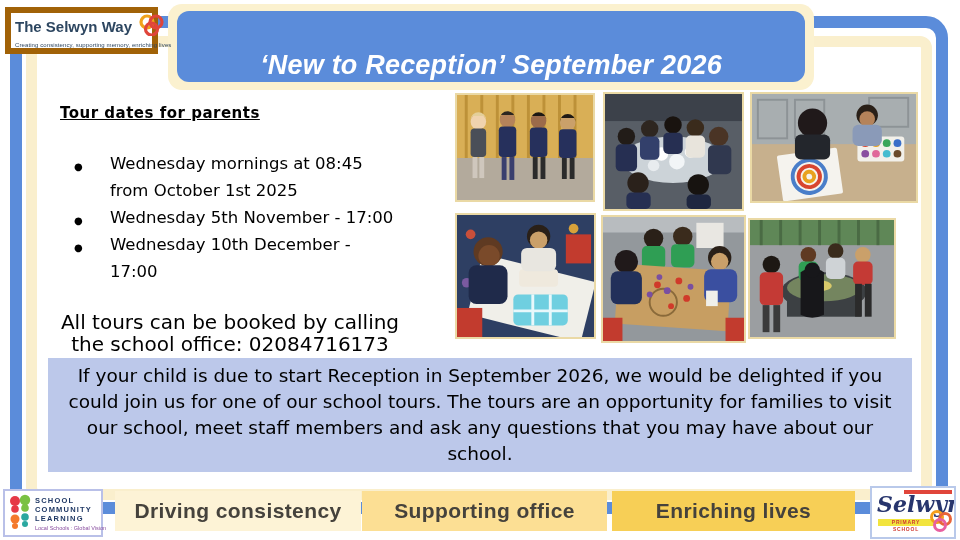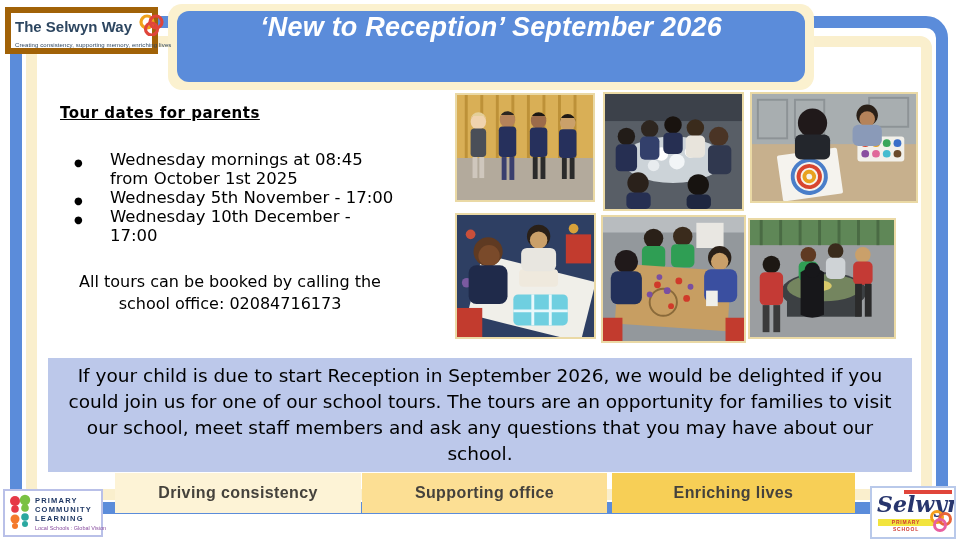--- a/index.html
+++ b/index.html
@@ -17,21 +17,21 @@
     box-sizing:border-box;border:11px solid #faefcd;border-radius:12px;z-index:0;
   }
   
   .banner-plate{
     position:absolute;left:168px;top:4px;width:646px;height:86px;
     background:#fbf1cf;border-radius:14px;z-index:1;
   }
   .title-banner{
     position:absolute;left:177px;top:11px;width:628px;height:71px;
     background:#5b8cda;border-radius:12px;z-index:2;
-    display:flex;flex-direction:column;justify-content:space-between;align-items:center;
+    display:flex;flex-direction:column;justify-content:flex-end;align-items:center;
     color:#ffffff;font-family:"Liberation Sans", sans-serif;
     font-weight:bold;font-style:italic;font-size:27px;line-height:33px;
     text-align:center;letter-spacing:0.2px;
   }
   .selwyn-way-logo{
     position:absolute;left:5px;top:7px;width:153px;height:47px;z-index:3;
     background:#ffffff;border:6px solid #a16207;box-sizing:border-box;
     display:flex;flex-direction:column;justify-content:center;padding:2px 4px;
   }
   .swl-row{display:flex;align-items:center;gap:4px;}
@@ -44,50 +44,50 @@
     font-family:"Liberation Sans", sans-serif;letter-spacing:0.1px;
   }
   
   .content-left{position:absolute;left:60px;top:100px;width:382px;z-index:2;}
   .tour-heading{
     font-weight:bold;font-size:15px;text-decoration:underline;
     letter-spacing:0.5px;margin:4px 0 0 0;
   }
   .tour-list{list-style:none;margin:28px 0 0 0;padding:0;width:340px;}
   .tour-list li{
-    position:relative;padding-left:50px;font-size:16.5px;line-height:19px;
+    position:relative;padding-left:50px;font-size:16.5px;line-height:27px;
     margin:0;
   }
   .tour-list li::before{
     content:"●";position:absolute;left:14px;top:3px;font-size:10px;
   }
   .booking-note{
-    margin-top:26px;width:340px;text-align:center;font-size:16px;line-height:22px;
+    margin-top:26px;width:340px;text-align:center;font-size:20px;line-height:22px;
   }
   
   .photo{position:absolute;z-index:2;box-sizing:border-box;border:2px solid #ead9a5;overflow:hidden;background:#888;}
   .photo svg{display:block;width:100%;height:100%;}
   #photo-1{left:455px;top:93px;width:140px;height:109px;}
   #photo-2{left:603px;top:92px;width:141px;height:119px;}
   #photo-3{left:750px;top:92px;width:168px;height:111px;}
   #photo-4{left:455px;top:213px;width:141px;height:126px;}
   #photo-5{left:601px;top:215px;width:145px;height:128px;}
   #photo-6{left:748px;top:218px;width:148px;height:121px;}
   
   .info-box{
     position:absolute;left:48px;top:358px;width:864px;height:114px;z-index:2;
     background:#bcc8ea;box-sizing:border-box;padding:6px 18px;
     display:flex;align-items:center;justify-content:center;
   }
   .info-text{font-size:18.5px;line-height:26px;text-align:center;}
   
   .footer-badge{
-    position:absolute;top:473px;height:40px;z-index:3;
+    position:absolute;top:491px;height:40px;z-index:3;
     display:flex;align-items:center;justify-content:center;
-    font-family:"Liberation Sans", sans-serif;font-weight:bold;font-size:16px;
+    font-family:"Liberation Sans", sans-serif;font-weight:bold;font-size:21px;
     color:#45423c;letter-spacing:0.4px;
   }
   #badge-1{left:115px;width:246px;background:#fdf3d6;}
   #badge-2{left:362px;width:245px;background:#fcdf94;}
   #badge-3{left:612px;width:243px;background:#f7cf56;}
   .newham-logo{
     position:absolute;left:3px;top:489px;width:100px;height:48px;z-index:4;
     background:#ffffff;border:2px solid #b9c0e8;box-sizing:border-box;
     display:flex;align-items:center;padding:2px 3px;gap:3px;
   }
@@ -356,21 +356,21 @@
         <circle cx="7" cy="16" r="3.8" fill="#e63946"></circle>
       <circle cx="17" cy="7" r="5.2" fill="#7ac143"></circle>
         <circle cx="17" cy="15" r="3.8" fill="#7ac143"></circle>
       <circle cx="7" cy="26" r="4.5" fill="#f4792c"></circle>
         <circle cx="7" cy="33" r="3" fill="#f4792c"></circle>
       <circle cx="17" cy="24" r="3.8" fill="#2aa8a0"></circle>
         <circle cx="17" cy="31" r="3" fill="#2aa8a0"></circle>
     </svg>
   </span>
   <div class="newham-text">
-    <span class="newham-line">PRIMARY</span>
+    <span class="newham-line">SCHOOL</span>
     <span class="newham-line">COMMUNITY</span>
     <span class="newham-line">LEARNING</span>
     <span class="newham-tagline">Local Schools : Global Vision</span>
   </div>
 </div>
 
 <div class="selwyn-school-logo">
   <div class="ssl-redbar"></div>
   <div class="ssl-name">Selwyn</div>
   <div class="ssl-sub">PRIMARY SCHOOL</div>

